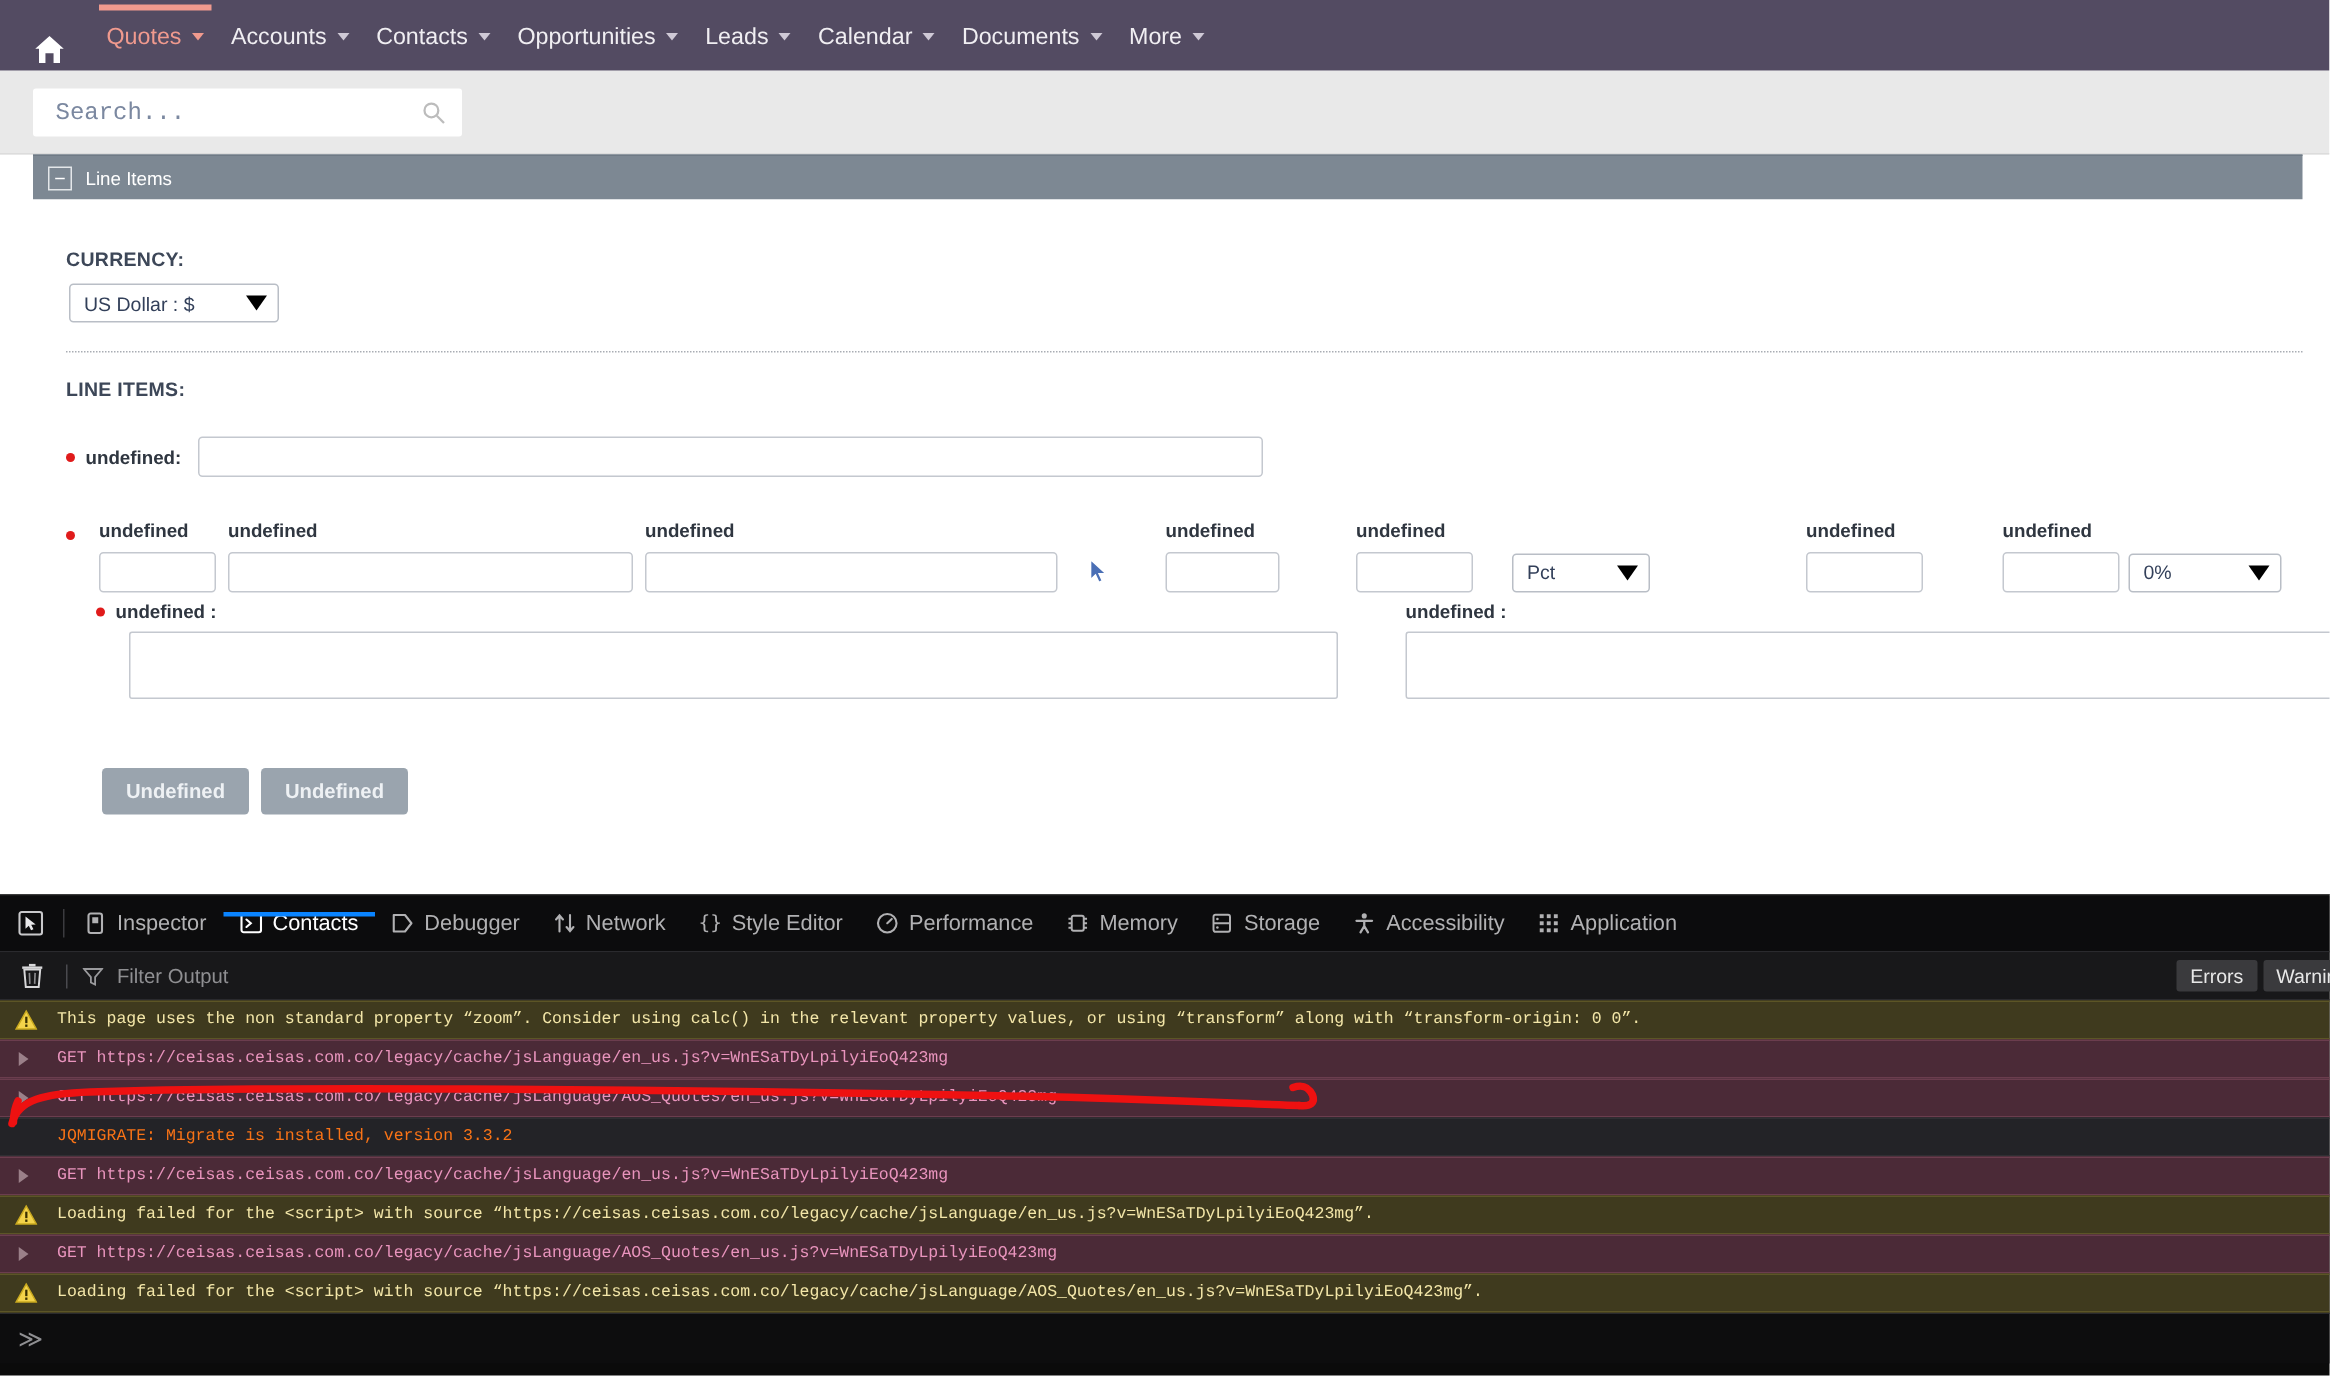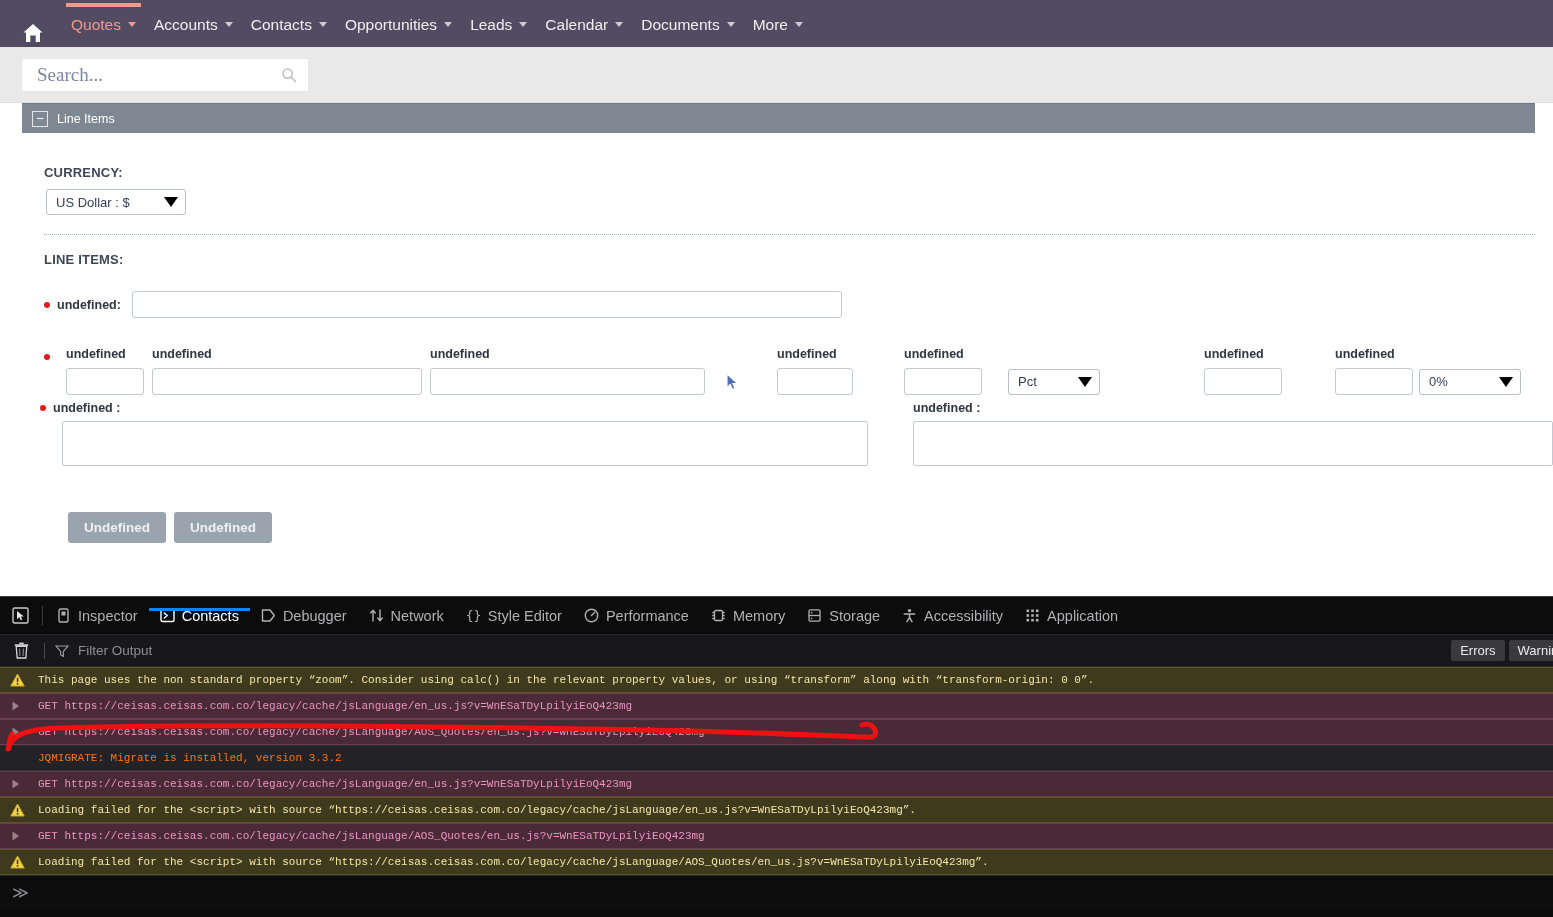--- a/index.html
+++ b/index.html
@@ -72,23 +72,23 @@
     border: 1px solid #ffffff;
     border-radius: 2px;
     display: flex;
     align-items: center;
     padding: 0 10px 0 12px;
     position: relative;
   }
   .search-box input {
     border: none; outline: none;
     flex: 1;
-    font-size: 19px;
+    font-size: 16px;
     color: #7f1d1d;
-    font-family: Liberation Serif, serif;
+    font-family: Liberation Mono, monospace;
     background: transparent;
   }
   .search-box input::placeholder { color: #7b88a0; }
   .search-ico { width:16px; height:16px; opacity:.45; flex:none; }
 
   
   .panel-header {
     margin: 0 18px 0 22px;
     height: 30px;
     background: #7d8893;
@@ -198,21 +198,21 @@
     white-space: nowrap;
   }
   .fcol .fctl { display: flex; align-items: center; gap: 6px; }
 
   .dot-abs { position: absolute; left: 44px; top: 36px; }
 
   .cursor-arrow { margin-left: 15px; margin-top: 4px; }
 
   .note-row {
     display: flex;
-    padding-left: 40px;
+    padding-left: 64px;
     padding-top: 6px;
     align-items: flex-start;
   }
   .note-label {
     font-size: 12.5px; font-weight: bold; color:#2f3640;
     display:flex; align-items:center; gap:7px;
   }
   .ta {
     border: 1px solid #c4c8cf;
     border-radius: 2px;

